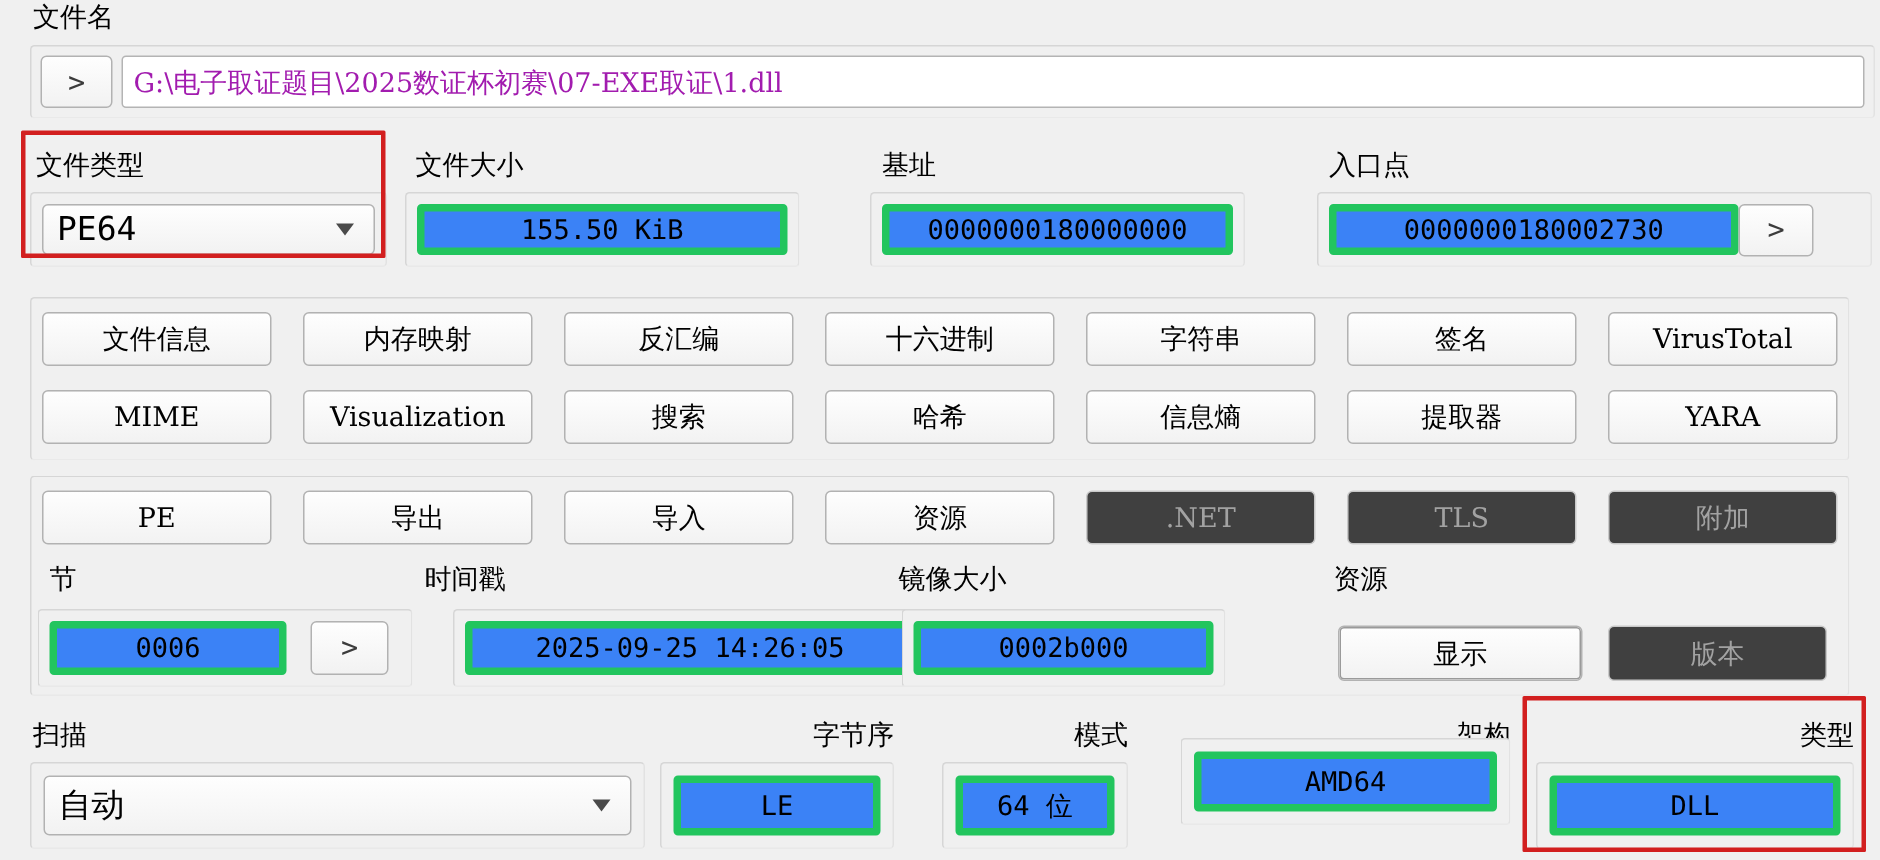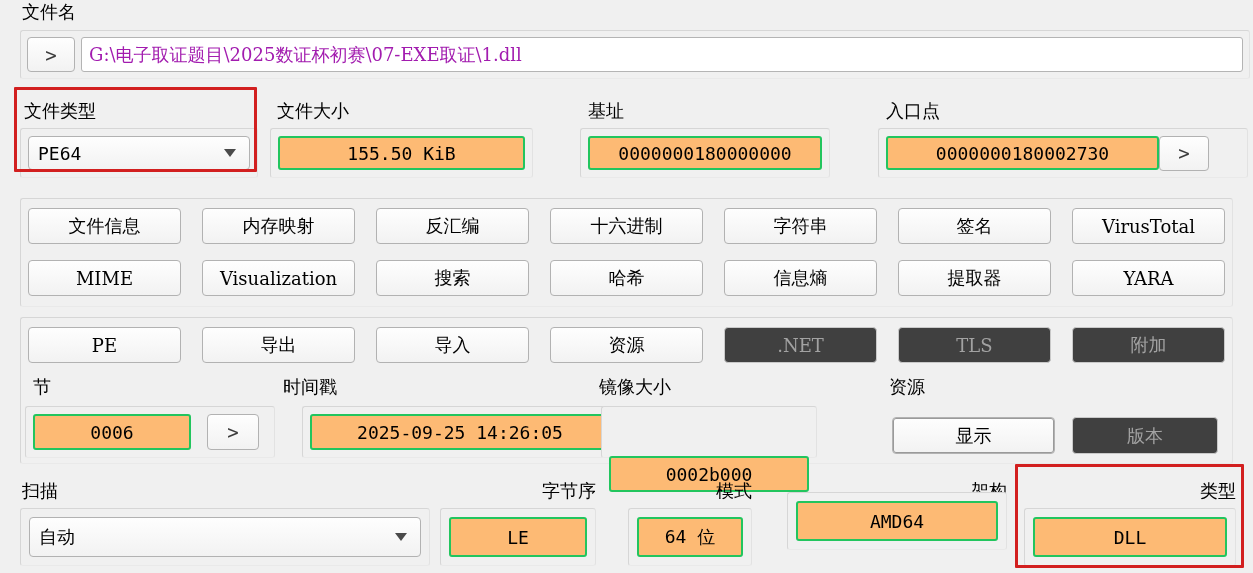--- a/index.html
+++ b/index.html
@@ -14,41 +14,41 @@
   .abs { position:absolute; }
   .label { font-size:18px; line-height:22px; white-space:nowrap; }
   .frame {
     background:#f0f0f0;
     border:1px solid #d6d6d6;
     border-bottom-color:#e9e9e9;
     border-right-color:#e2e2e2;
     border-radius:3px;
   }
   .field {
-    background:#fdba74;
-    border:2px solid #22c55e;
+    background:#3b82f6;
+    border:5px solid #22c55e;
     border-radius:3px;
     display:flex; align-items:center; justify-content:center;
     font-family:"DejaVu Sans Mono","Liberation Mono",monospace;
     font-size:18px; white-space:nowrap; overflow:hidden;
   }
   .btn {
     background:linear-gradient(#fefefe,#f2f2f2);
     border:1px solid #b2b2b2;
     border-radius:4px;
     display:flex; align-items:center; justify-content:center;
     font-size:18px; white-space:nowrap; cursor:default; overflow:hidden;
   }
   .btn.disabled { color:#a2a2a2; border-color:#c9c9c9; background:#404040; }
   .btn.strong { box-shadow:0 0 0 1px #9a9a9a inset; }
   .chev { font-family:"DejaVu Sans Mono","Liberation Mono",monospace; font-size:19px; color:#3c3c3c; }
   .combo { position:relative; background:linear-gradient(#fefefe,#f2f2f2);
     border:1px solid #b2b2b2; border-radius:4px;
     display:flex; align-items:center; padding-left:9px;
-    font-family:"DejaVu Sans Mono","Liberation Mono",monospace; font-size:18px; }
+    font-family:"DejaVu Sans Mono","Liberation Mono",monospace; font-size:22px; }
   .combo .cjk { font-family:"DejaVu Serif","Liberation Serif",serif; }
   .tri {
     position:absolute; right:13px; top:50%; transform:translateY(-50%);
     width:0; height:0;
     border-left:6px solid transparent; border-right:6px solid transparent;
     border-top:8px solid #4a4a4a;
   }
   .grid7 {
     display:grid; grid-template-columns:repeat(7,1fr);
     column-gap:21px; row-gap:16px;
@@ -150,21 +150,21 @@
     <div class="btn" style="width:52px; height:36px;">
       <span class="chev">&gt;</span>
     </div>
   </div>
 
   <div class="abs frame" style="left:258px; top:88px; width:316px; height:52px; padding:7px;margin-left:23px;">
     <div class="field" style="width:100%; height:100%;">2025-09-25 14:26:05</div>
   </div>
 
   <div class="abs frame" style="left:580px; top:88px; width:216px; height:52px; padding:7px;">
-    <div class="field" style="width:100%; height:100%;margin-top:42px;">0002b000</div>
+    <div class="field" style="width:100%; height:100%;">0002b000</div>
   </div>
 
   <div class="btn strong abs" style="left:871px; top:99px; width:163px; height:37px;">显示</div>
   <div class="btn disabled abs" style="left:1051px; top:99px; width:146px; height:37px;">版本</div>
 </div>
 
 <div class="abs label" style="left:22px; top:480px;">扫描</div>
 <div class="abs frame" style="left:20px; top:508px; width:410px; height:58px; padding:8px;">
   <div class="combo" style="width:100%; height:100%;">
     <span class="cjk">自动</span>

